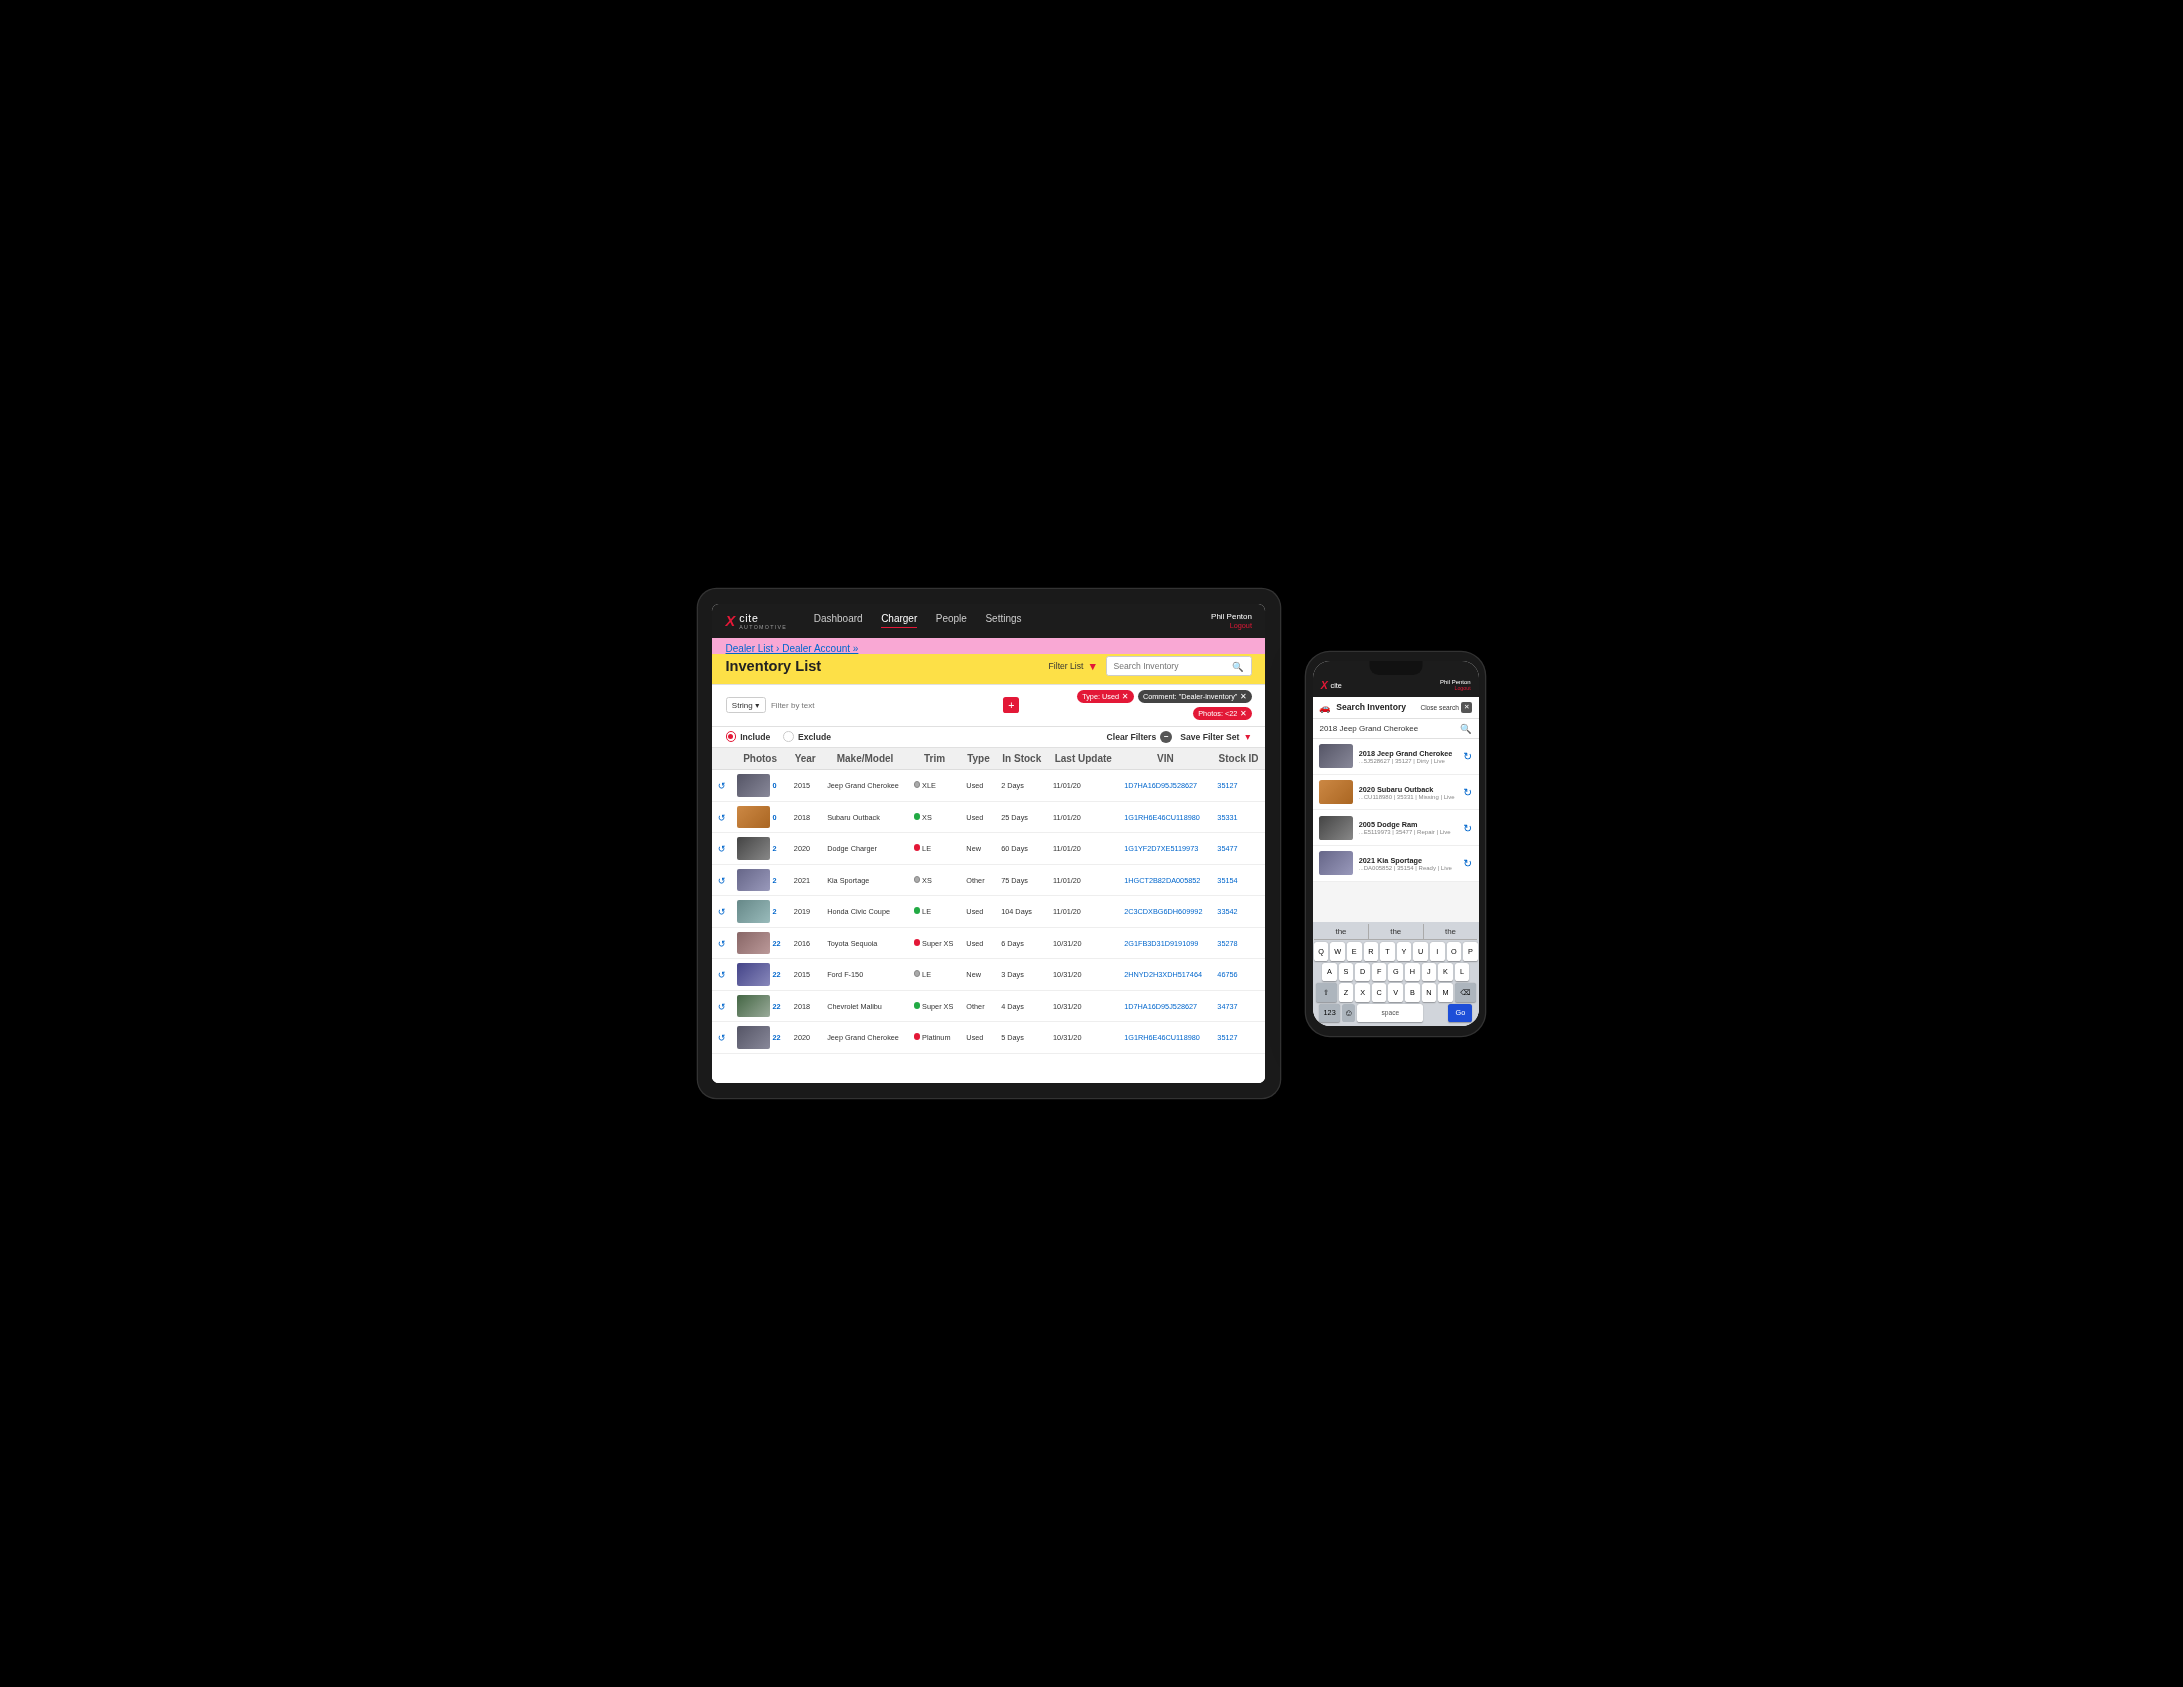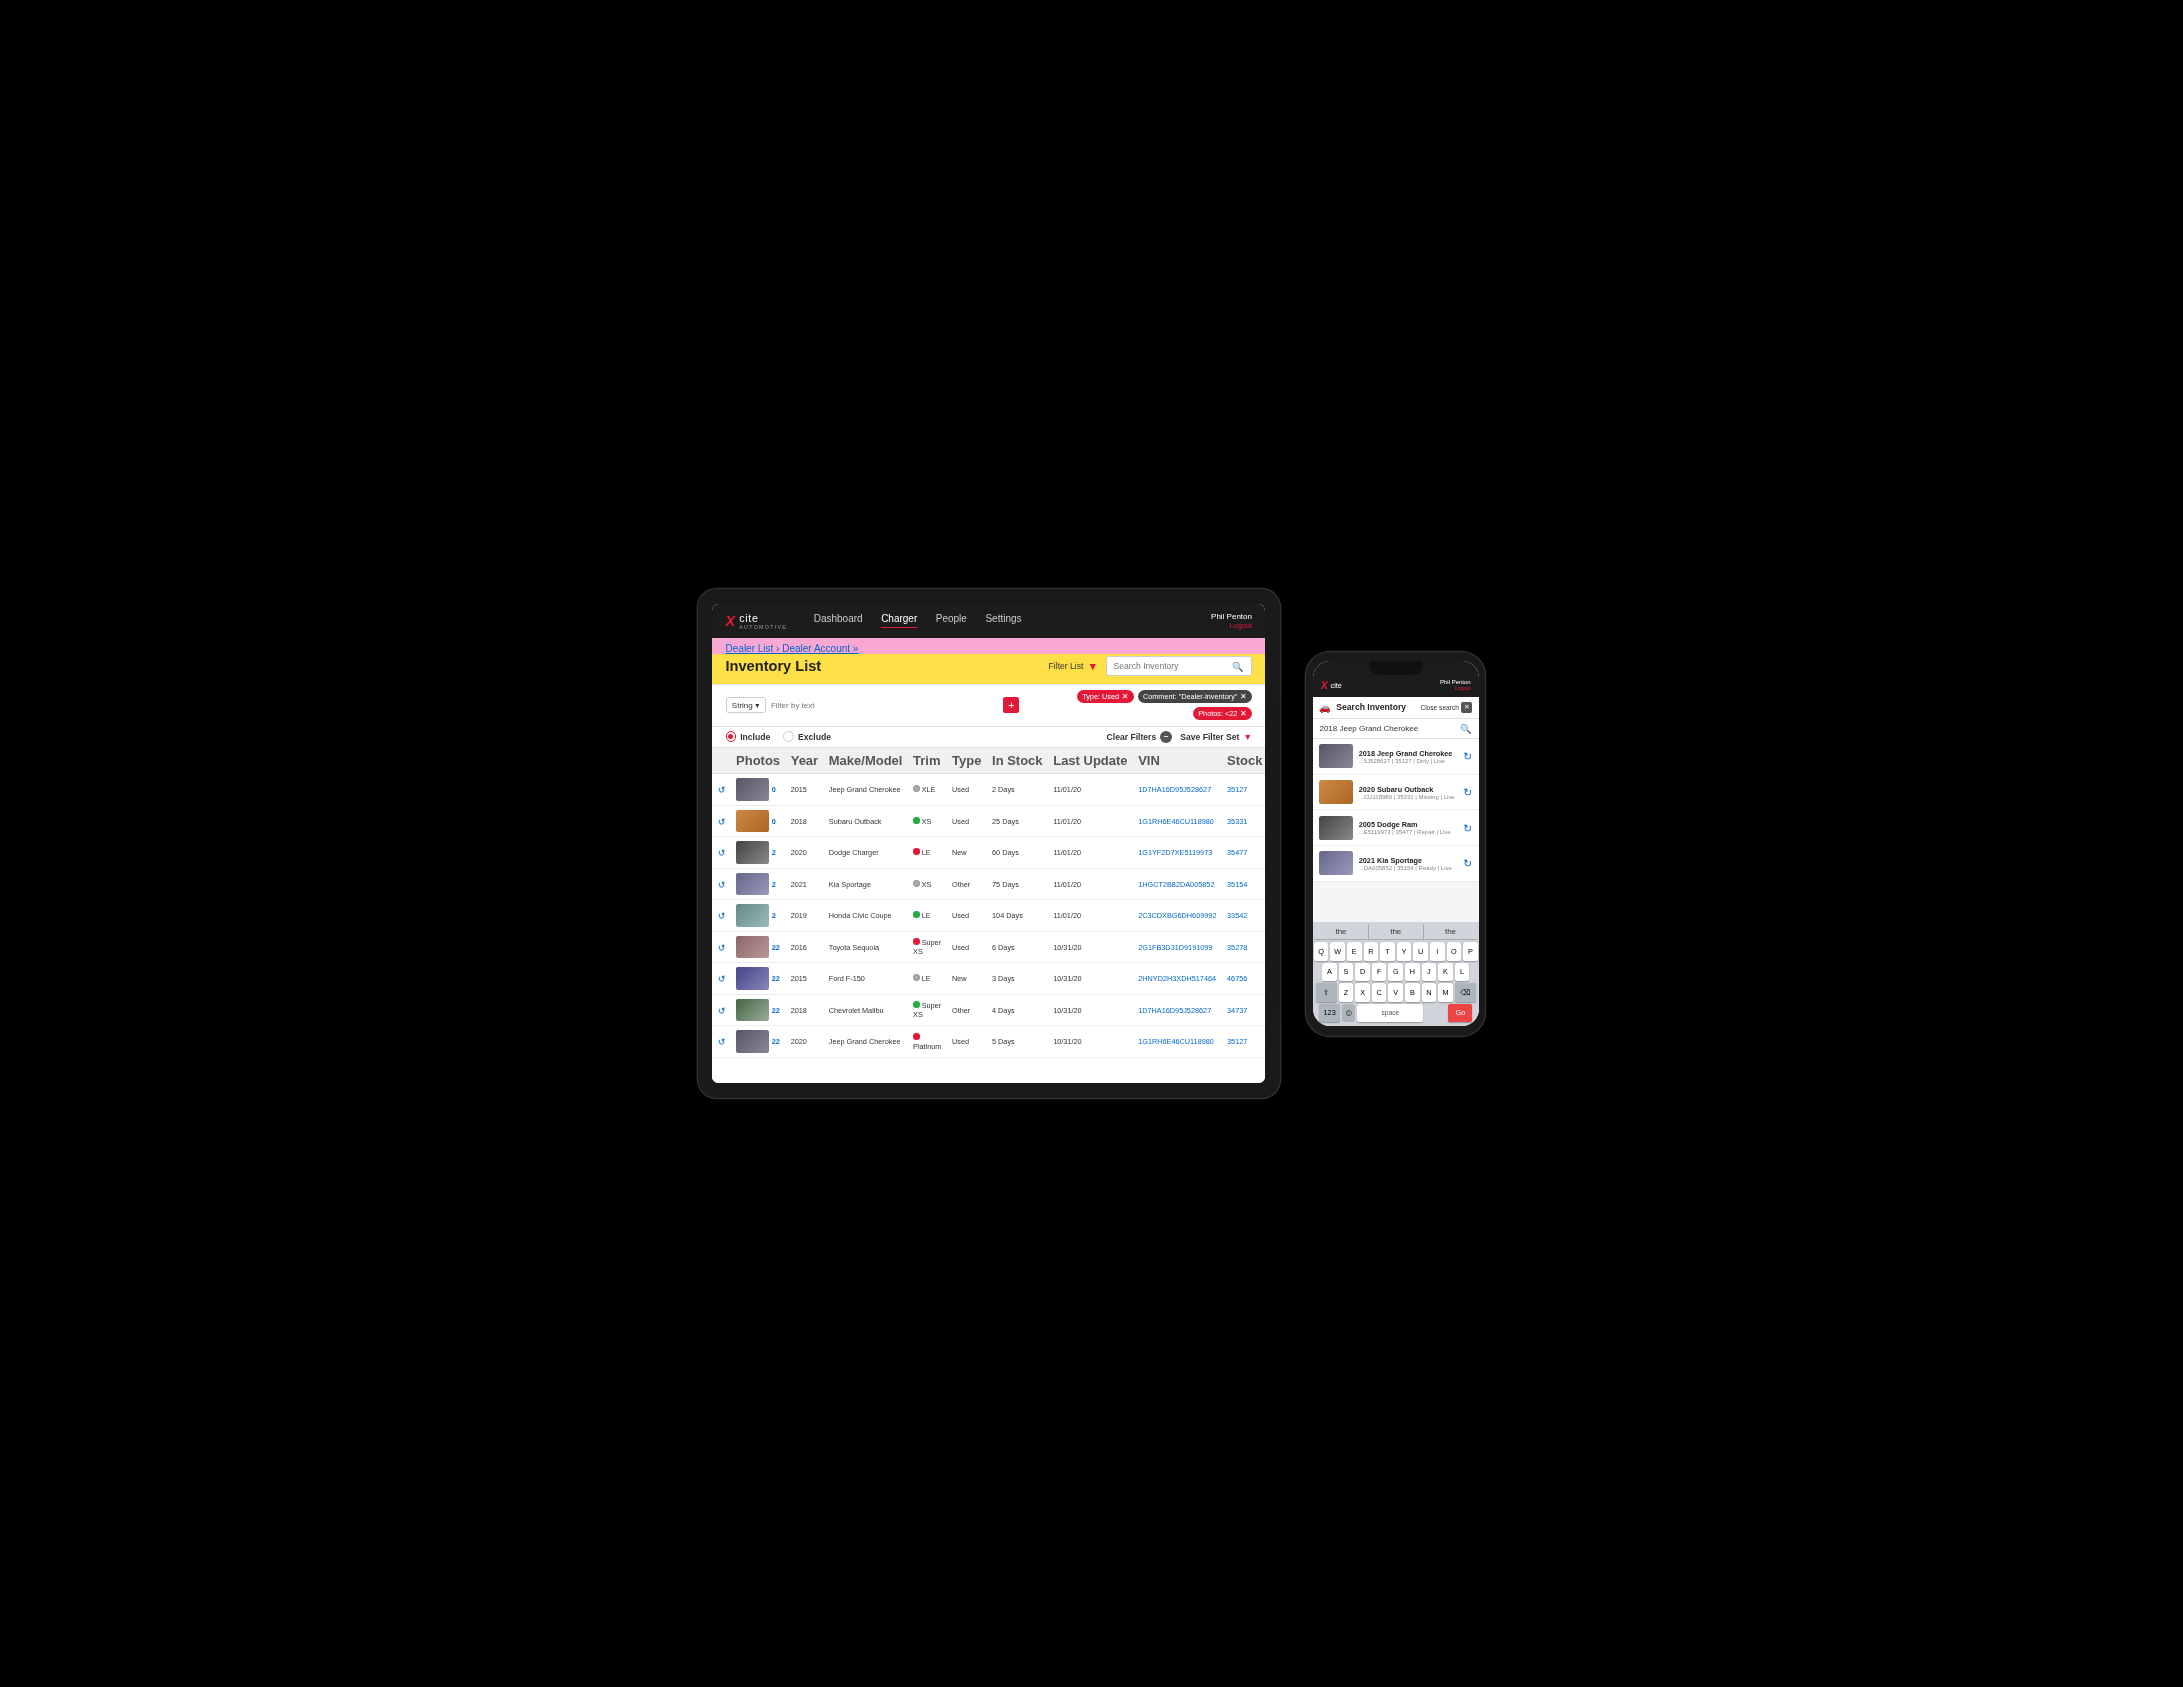--- a/index.html
+++ b/index.html
@@ -312,24 +312,24 @@
       width: 100%;
       border-collapse: collapse;
       font-size: 8px;
     }
     thead tr {
       background: #f0f0f0;
       border-bottom: 0.7px solid #ddd;
     }
     th {
       padding: 5.3px 5.3px;
-      text-align: left;
+      text-align: center;
       color: #555;
       font-weight: 600;
-      font-size: 13px;
+      font-size: 10px;
       white-space: nowrap;
     }
     td {
       padding: 4px 5.3px;
       border-bottom: 0.7px solid #eee;
       color: #333;
       font-size: 7.3px;
       vertical-align: middle;
     }
     .thumb {
@@ -532,21 +532,21 @@
     .kb-key.dark-key {
       background: #adb5bd;
       color: #000;
     }
     .kb-key.space-key {
       min-width: 66px;
       font-size: 6.6px;
       color: #555;
     }
     .kb-key.go-key {
-      background: #ef4444;
+      background: #1d4ed8;
       color: #fff;
       min-width: 24px;
       margin-left: 23px;
     }
     .kb-key.wide-key {
       min-width: 21px;
     }
     .kb-bottom {
       display: flex;
       justify-content: space-between;

